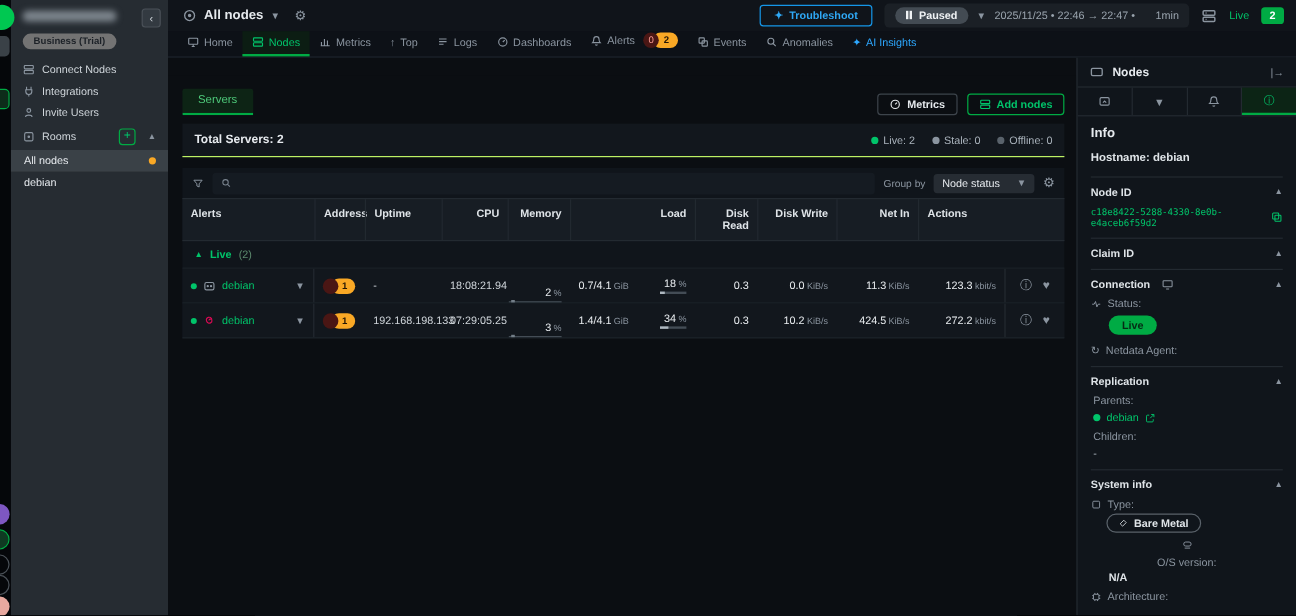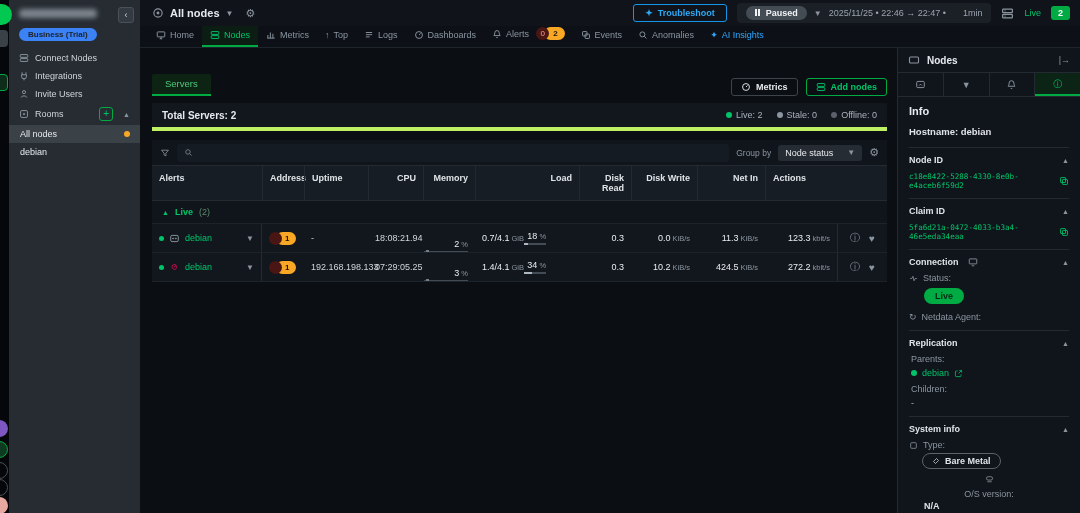--- a/index.html
+++ b/index.html
@@ -20,21 +20,21 @@
   .ric.gray2{top:479px;background:transparent;border:1px solid #4a5158;}
   .ric.pink{top:497px;background:#e8a9a0;}
 
   
   .sidebar{position:absolute;left:9px;top:0;width:131px;height:100%;background:#262c32;z-index:5;}
   .sb-top{position:relative;padding:9px 10px 4px 10px;}
   .redacted{width:78px;height:9px;border-radius:4px;background:#7d858d;filter:blur(2.5px);}
   .collapse-btn{position:absolute;top:7px;right:6px;width:16px;height:16px;background:#333a41;
     border:1px solid #4a5158;border-radius:3px;color:#cfd5da;font-size:9px;line-height:14px;
     text-align:center;cursor:pointer;}
-  .plan-pill{display:inline-block;margin:6px 0 8px 10px;background:#3b82f6;color:#1c2127;
+  .plan-pill{display:inline-block;margin:6px 0 8px 10px;background:#737373;color:#1c2127;
     font-size:8px;font-weight:bold;padding:2px 9px;border-radius:8px;}
   .sb-item{display:flex;align-items:center;gap:6px;padding:4px 10px;font-size:9px;color:#cfd5da;cursor:pointer;}
   .sb-item .si{color:#8b95a0;}
   .sb-item .plus-btn{margin-left:auto;width:14px;height:14px;border:1px solid #00ab44;border-radius:3px;
     color:#00c46a;font-size:10px;line-height:12px;text-align:center;}
   .sb-item .up{color:#8b95a0;font-size:7px;margin-left:4px;}
   .room-item{display:flex;align-items:center;padding:4px 10px 4px 11px;font-size:9px;color:#e6eaee;cursor:pointer;}
   .room-item.active{background:#3a4147;}
   .room-item .odot{margin-left:auto;width:6px;height:6px;border-radius:50%;background:#f9a825;}
 
@@ -76,21 +76,21 @@
   .view-row{display:flex;align-items:flex-end;height:24px;}
   .servers-tab{background:#0d2415;color:#4ec97a;font-size:9.5px;padding:4px 13px 5px;
     border-bottom:2px solid #00ab44;border-radius:2px 2px 0 0;cursor:pointer;}
   .vbtns{margin-left:auto;display:flex;gap:8px;align-items:center;}
   .btn{display:flex;align-items:center;gap:5px;font-size:9px;font-weight:bold;padding:3px 9px;
     border-radius:3px;cursor:pointer;background:transparent;}
   .metrics-btn{border:1px solid #3d444b;color:#e6eaee;}
   .addnodes-btn{border:1px solid #00ab44;color:#00c46a;}
 
   .summary{margin-top:7px;height:28px;display:flex;align-items:center;padding:0 10px;
-    background:#12171d;border-bottom:4px solid #bef264;}
+    background:#12171d;border-bottom:1px solid #bef264;}
   .total-lbl{font-size:10px;font-weight:bold;color:#e6eaee;}
   .legend{margin-left:auto;display:flex;gap:14px;align-items:center;font-size:9px;color:#aab3bc;}
   .lg{display:flex;align-items:center;gap:4px;}
   .ldot{width:6px;height:6px;border-radius:50%;}
   .ldot.live{background:#00c46a;}.ldot.stale{background:#8b95a0;}.ldot.off{background:#59626b;}
 
   .tablecard{margin-top:9px;background:#10151b;}
   .filterbar{height:25px;display:flex;align-items:center;gap:7px;padding:0 8px;}
   .funnel{color:#8b95a0;}
   .searchbox{flex:1;display:flex;align-items:center;gap:5px;background:#151b22;border-radius:3px;
@@ -122,21 +122,21 @@
   .rchev{margin-left:auto;color:#8b95a0;font-size:8px;cursor:pointer;}
   .apill{display:flex;align-items:center;cursor:pointer;}
   .apill .c{width:13px;height:13px;border-radius:50%;background:#4a1614;z-index:1;}
   .apill .w{background:#f9a825;color:#241605;font-weight:bold;font-size:8px;border-radius:8px;
     padding:2px 7px 2px 9px;margin-left:-6px;}
   .val{color:#e9edf0;}
   .unit{color:#8b95a0;font-size:7.5px;margin-left:2px;}
   .cpucell{flex-direction:column;align-items:flex-end;justify-content:center;gap:2px;}
   .sparkline{width:44px;height:1px;background:#434c55;position:relative;}
   .sparkline:before{content:"";position:absolute;left:2px;top:-1px;width:3px;height:2px;background:#737e88;}
-  .memcell{}
+  .memcell{justify-content:space-between;}
   .mempct{display:flex;flex-direction:column;align-items:flex-end;gap:2px;}
   .membar{width:22px;height:2px;background:#434c55;}
   .membar i{display:block;height:2px;background:#aeb8c0;}
   .cell.actions{border-left:1px solid #232a31;justify-content:center;gap:9px;color:#8b95a0;}
   .cell.actions .ic{cursor:pointer;font-size:10px;}
 
   
   .panel{position:absolute;left:897px;top:48px;right:0;bottom:0;background:#10151b;
     border-left:1px solid #232a31;z-index:4;}
   .phead{height:25px;display:flex;align-items:center;gap:7px;padding:0 10px;border-bottom:1px solid #232a31;}
@@ -588,29 +588,20 @@
               </svg>
           </span>
         </div>
       </div>
 
       <div class="psec">
         <div class="psec-head">
           <span>Claim ID</span>
           <span class="chev">▲</span>
         </div>
-        <div class="pid">
-          <span>5fa6d21a-0472-4033-b3a4-46e5eda34eaa</span>
-          <span class="copy-ic">
-            <svg width="10" height="10" viewBox="0 0 16 16" fill="none" stroke="currentColor" stroke-width="1.4">
-                <rect x="5.5" y="5.5" width="8" height="8" rx="1"></rect>
-                <rect x="2.5" y="2.5" width="8" height="8" rx="1"></rect>
-              </svg>
-          </span>
-        </div>
       </div>
 
       <div class="psec">
         <div class="psec-head">
           <span>Connection</span>
           <span style="color:#8b95a0;margin-left:4px;">
             <svg width="10" height="10" viewBox="0 0 16 16" fill="none" stroke="currentColor" stroke-width="1.4">
                 <rect x="2" y="3" width="12" height="8" rx="1"></rect>
                 <path d="M6 14h4"></path>
               </svg>

